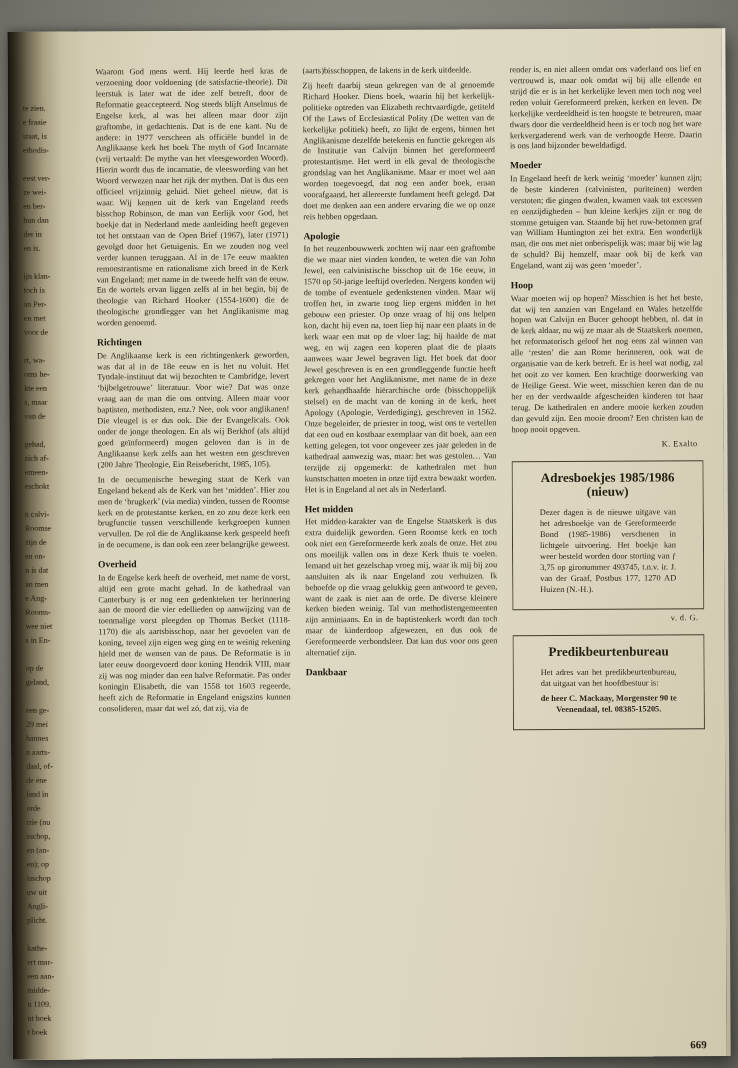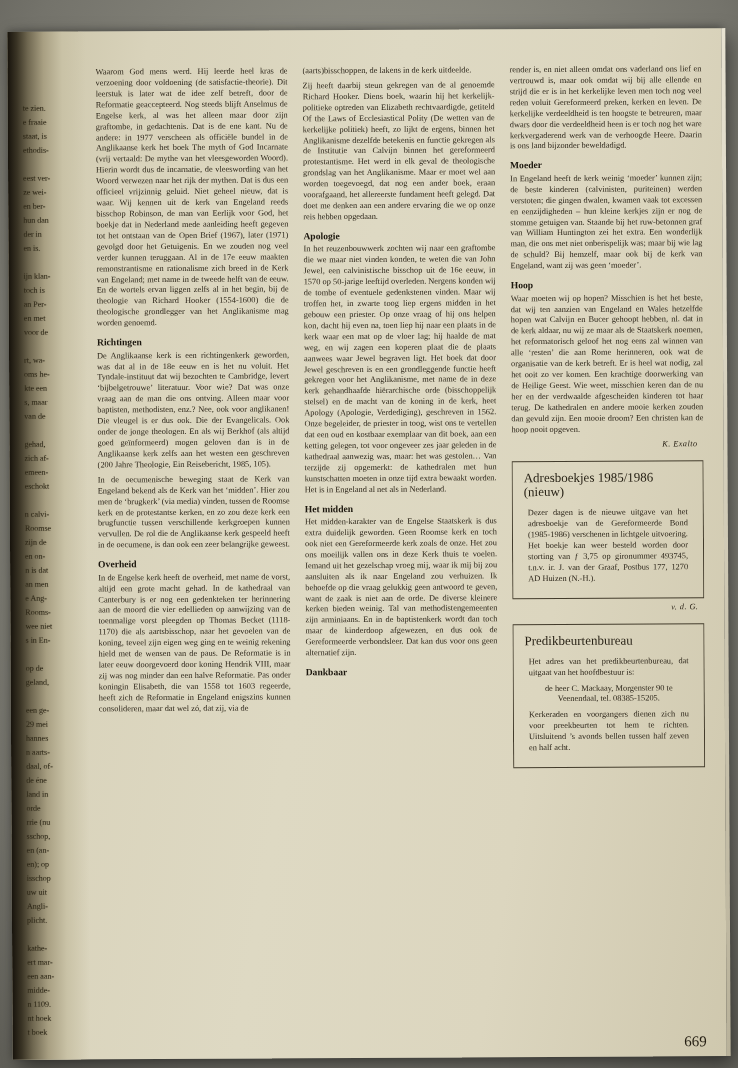--- a/index.html
+++ b/index.html
@@ -41,34 +41,34 @@
   .col{
     flex:1 1 0;overflow:hidden;
     font-size:8.4px;line-height:1.3;color:#2b2418;
     text-align:justify;hyphens:auto;
   }
   .col p{margin:0 0 4px;}
   .col h3.heading{
     font-size:9.6px;font-weight:bold;color:#1c170e;
     margin:7px 0 2px;text-align:left;
   }
-  p.signature{text-align:right;margin:4px 6px 8px 0 !important;letter-spacing:.4px;font-style:italic;}
+  p.signature{text-align:right;margin:4px 6px 8px 0 !important;letter-spacing:.4px;}
   .box{
     border:1.3px solid #433c2c;
     padding:9px 11px 8px;margin:10px 0 4px;
   }
   .box-title{
-    font-size:13px;font-weight:normal;color:#241e12;
-    margin:0 0 8px;line-height:1.15;text-align:left;
+    font-size:13px;font-weight:bold;color:#241e12;
+    margin:0 0 8px;line-height:1.15;text-align:center;
   }
-  .box p{margin:0 4px 5px;}
-  .box p.bold-center{font-weight:normal;text-align:center;}
+  .box p{margin:0 16px 5px;}
+  .box p.bold-center{font-weight:bold;text-align:center;}
   .pagenum{
     position:absolute;right:20px;bottom:6px;
-    font-size:15px;font-weight:normal;color:#241e12;
+    font-size:11px;font-weight:bold;color:#241e12;
   }
 </style>
 </head>
 <body>
 
 <div class="scene">
   <div class="page">
 
     <div class="spine">
       <div class="frags">
@@ -169,20 +169,19 @@
           <p class="signature">K. Exalto</p>
           <div class="box">
             <h4 class="box-title">Adresboekjes 1985/1986 (nieuw)</h4>
             <p>Dezer dagen is de nieuwe uitgave van het adresboekje van de Gereformeerde Bond (1985-1986) verschenen in lichtgele uitvoering. Het boekje kan weer besteld worden door storting van ƒ 3,75 op gironummer 493745, t.n.v. ir. J. van der Graaf, Postbus 177, 1270 AD Huizen (N.-H.).</p>
           </div>
           <p class="signature">v. d. G.</p>
           <div class="box">
             <h4 class="box-title">Predikbeurtenbureau</h4>
             <p>Het adres van het predikbeurtenbureau, dat uitgaat van het hoofdbestuur is:</p>
             <p class="bold-center">de heer C. Mackaay, Morgenster 90 te Veenendaal, tel. 08385-15205.</p>
-            <p>Kerkeraden en voorgangers dienen zich nu voor preekbeurten tot hem te richten. Uitsluitend ’s avonds bellen tussen half zeven en half acht.</p>
           </div>
         </div>
     </div>
 
     <div class="pagenum">669</div>
   </div>
 </div>
 
 </body></html>

